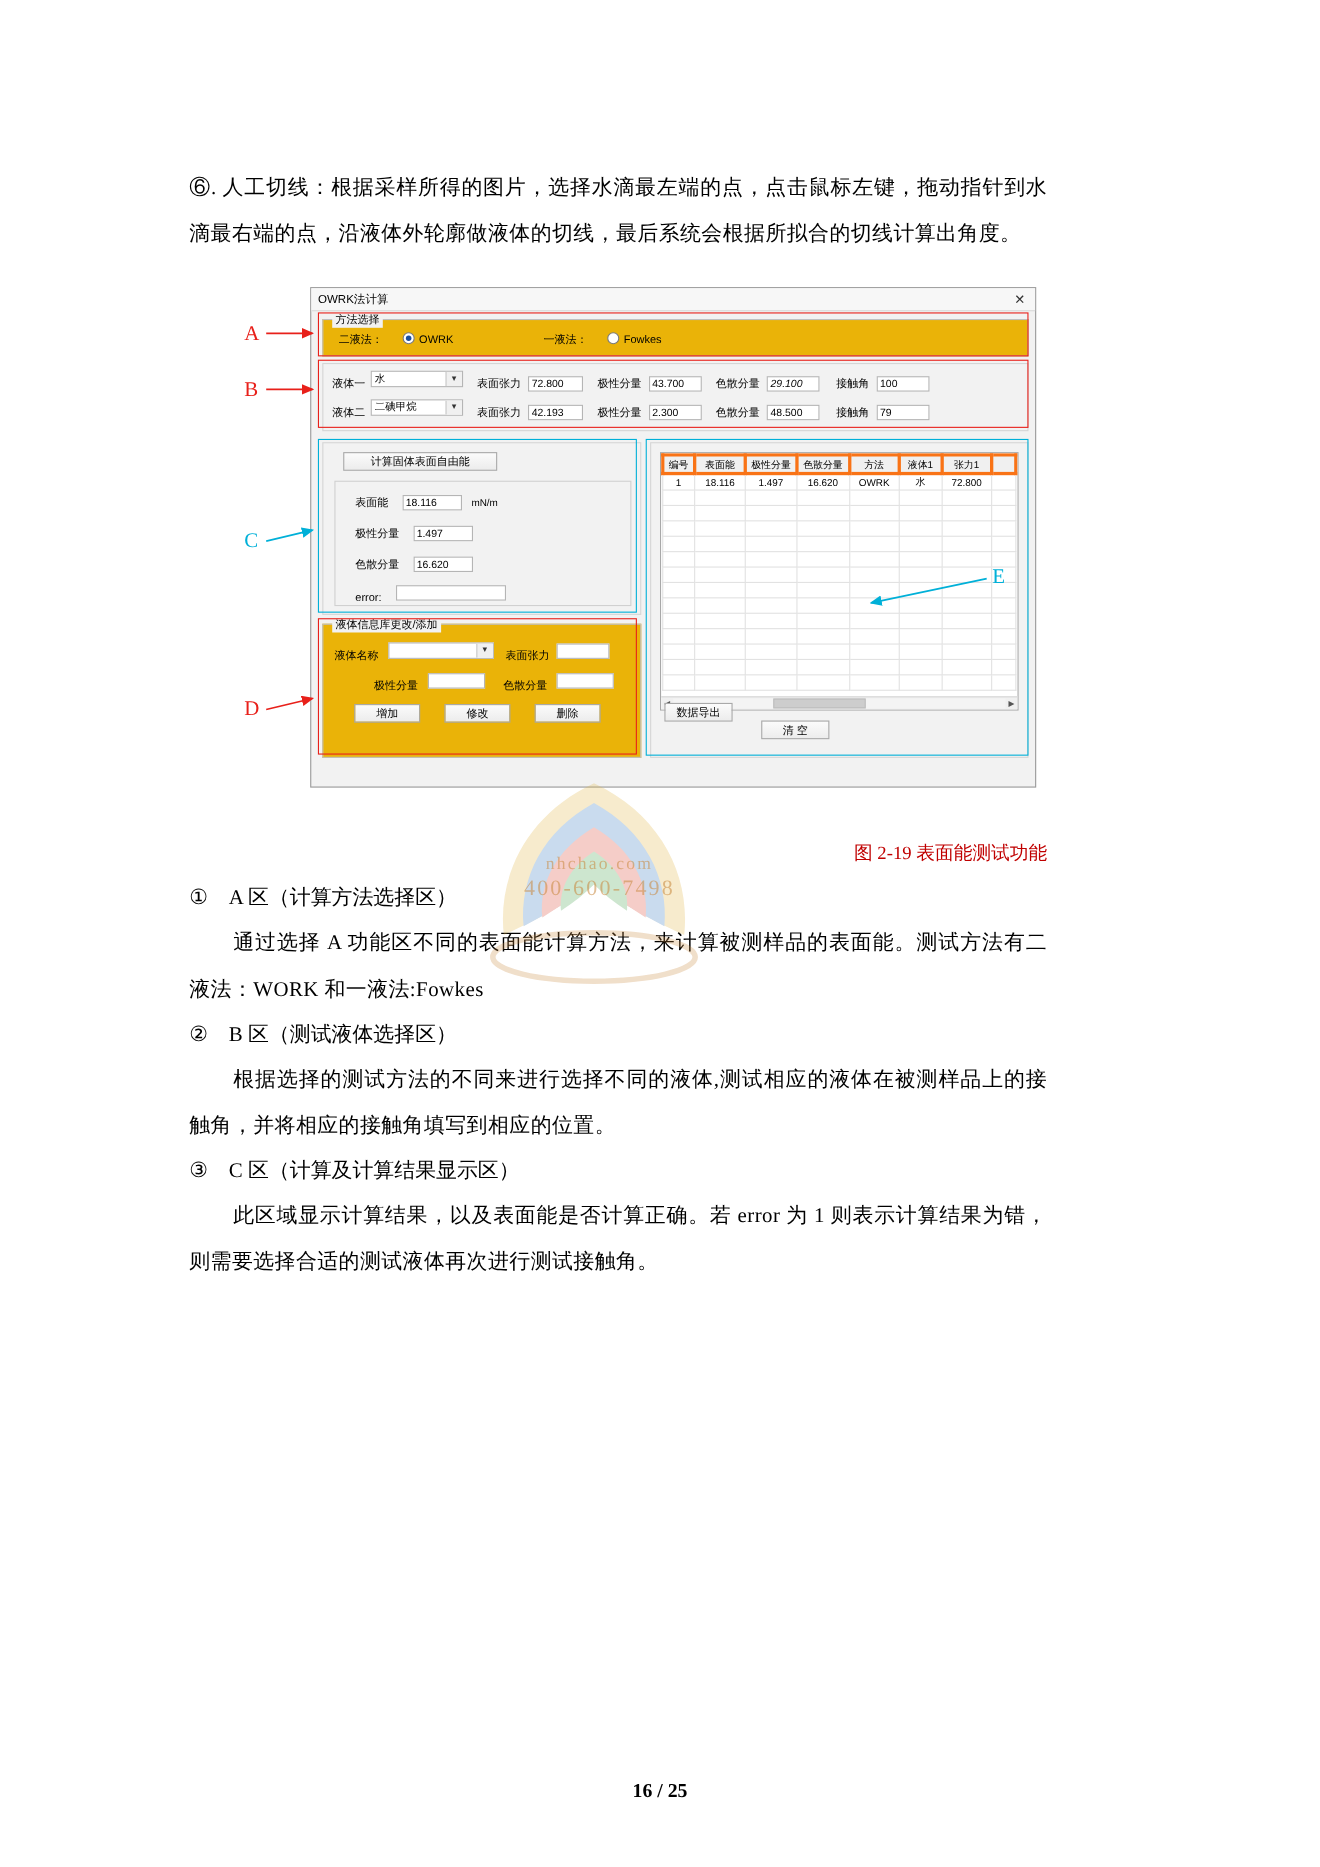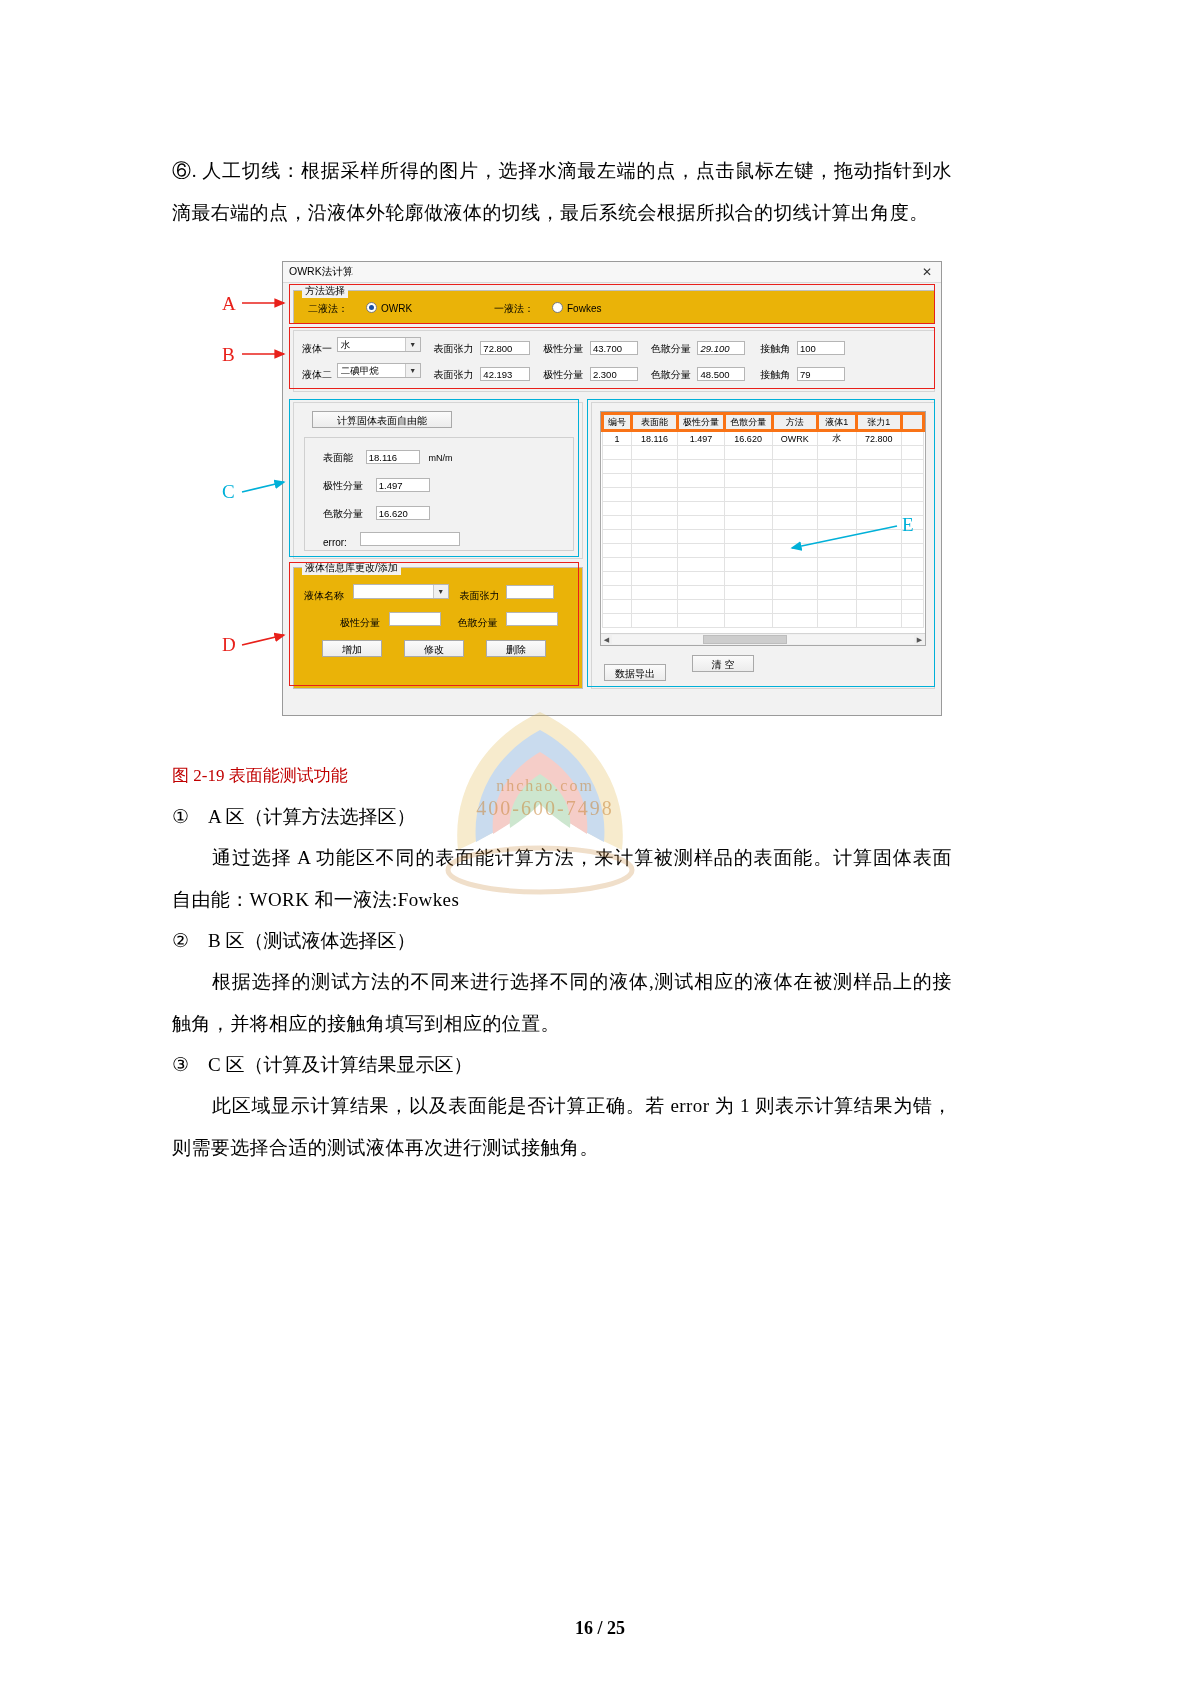--- a/index.html
+++ b/index.html
@@ -212,21 +212,21 @@
   .anno.cyan { border: 1.6px solid #00b0d8; }
   .anno-letter {
     position: absolute;
     font-family: "Liberation Serif", serif;
     font-size: 19px;
   }
   .anno-letter.red { color: #e8201a; }
   .anno-letter.cyan { color: #00b0d8; }
 
   .caption {
-    text-align: left;
+    text-align: right;
     font-size: 17px;
     margin-top: 8px;
   }
   .caption .red { color: #c00000; }
 
   
   .watermark {
     position: absolute;
     left: 390px;
     top: 700px;
@@ -540,21 +540,21 @@
                 </tbody>
             </table>
             <div class="hscroll">
               <span class="arr">◀</span>
               <span class="track">
                   <span class="thumb"></span>
                 </span>
               <span class="arr">▶</span>
             </div>
           </div>
-          <div class="btn" style="position:absolute; left:12px; top:261px; width:62px; height:17px; line-height:17px;">数据导出</div>
+          <div class="btn" style="position:absolute; left:12px; top:236px; width:62px; height:17px; line-height:17px;">数据导出</div>
           <div class="btn" style="position:absolute; left:100px; top:252px; width:62px; height:17px; line-height:17px;">清 空</div>
         </div>
 
       </div>
 
       <div class="anno red" style="left:117px; top:28px; width:646px; height:40px;"></div>
       <div class="anno red" style="left:117px; top:71px; width:646px; height:62px;"></div>
       <div class="anno cyan" style="left:117px; top:143px; width:290px; height:158px;"></div>
       <div class="anno red" style="left:117px; top:306px; width:290px; height:124px;"></div>
       <div class="anno cyan" style="left:415px; top:143px; width:348px; height:288px;"></div>
@@ -584,21 +584,21 @@
     </div>
 
     <div class="caption">
       <span class="red">图 2-19 表面能测试功能</span>
     </div>
 
     <div style="margin-top:10px;">
       <p class="list-line">
         <span class="marker">①</span><span>A 区（计算方法选择区）</span>
       </p>
-      <p class="body-text indent2">通过选择 A 功能区不同的表面能计算方法，来计算被测样品的表面能。计算固体表面自由能：WORK 和一液法:Fowkes</p>
+      <p class="body-text indent2">通过选择 A 功能区不同的表面能计算方法，来计算被测样品的表面能。测试方法有二液法：WORK 和一液法:Fowkes</p>
 
       <p class="list-line">
         <span class="marker">②</span><span>B 区（测试液体选择区）</span>
       </p>
       <p class="body-text indent2">根据选择的测试方法的不同来进行选择不同的液体,测试相应的液体在被测样品上的接触角，并将相应的接触角填写到相应的位置。</p>
 
       <p class="list-line">
         <span class="marker">③</span><span>C 区（计算及计算结果显示区）</span>
       </p>
       <p class="body-text indent2">此区域显示计算结果，以及表面能是否计算正确。若 error 为 1 则表示计算结果为错，则需要选择合适的测试液体再次进行测试接触角。</p>

